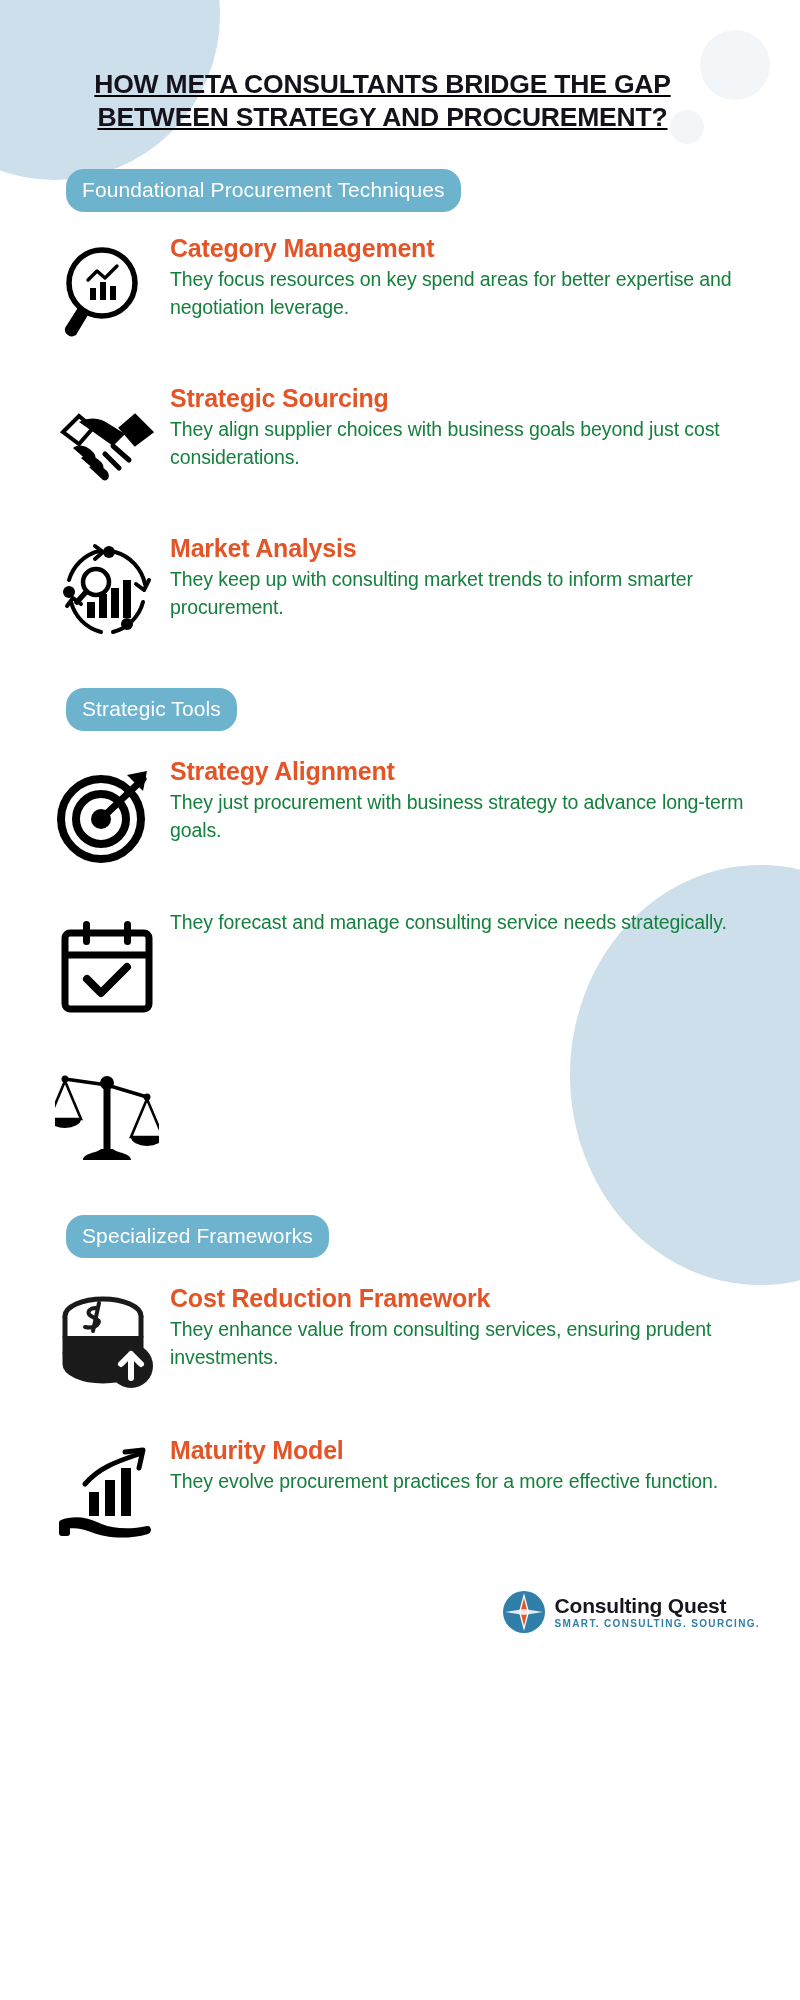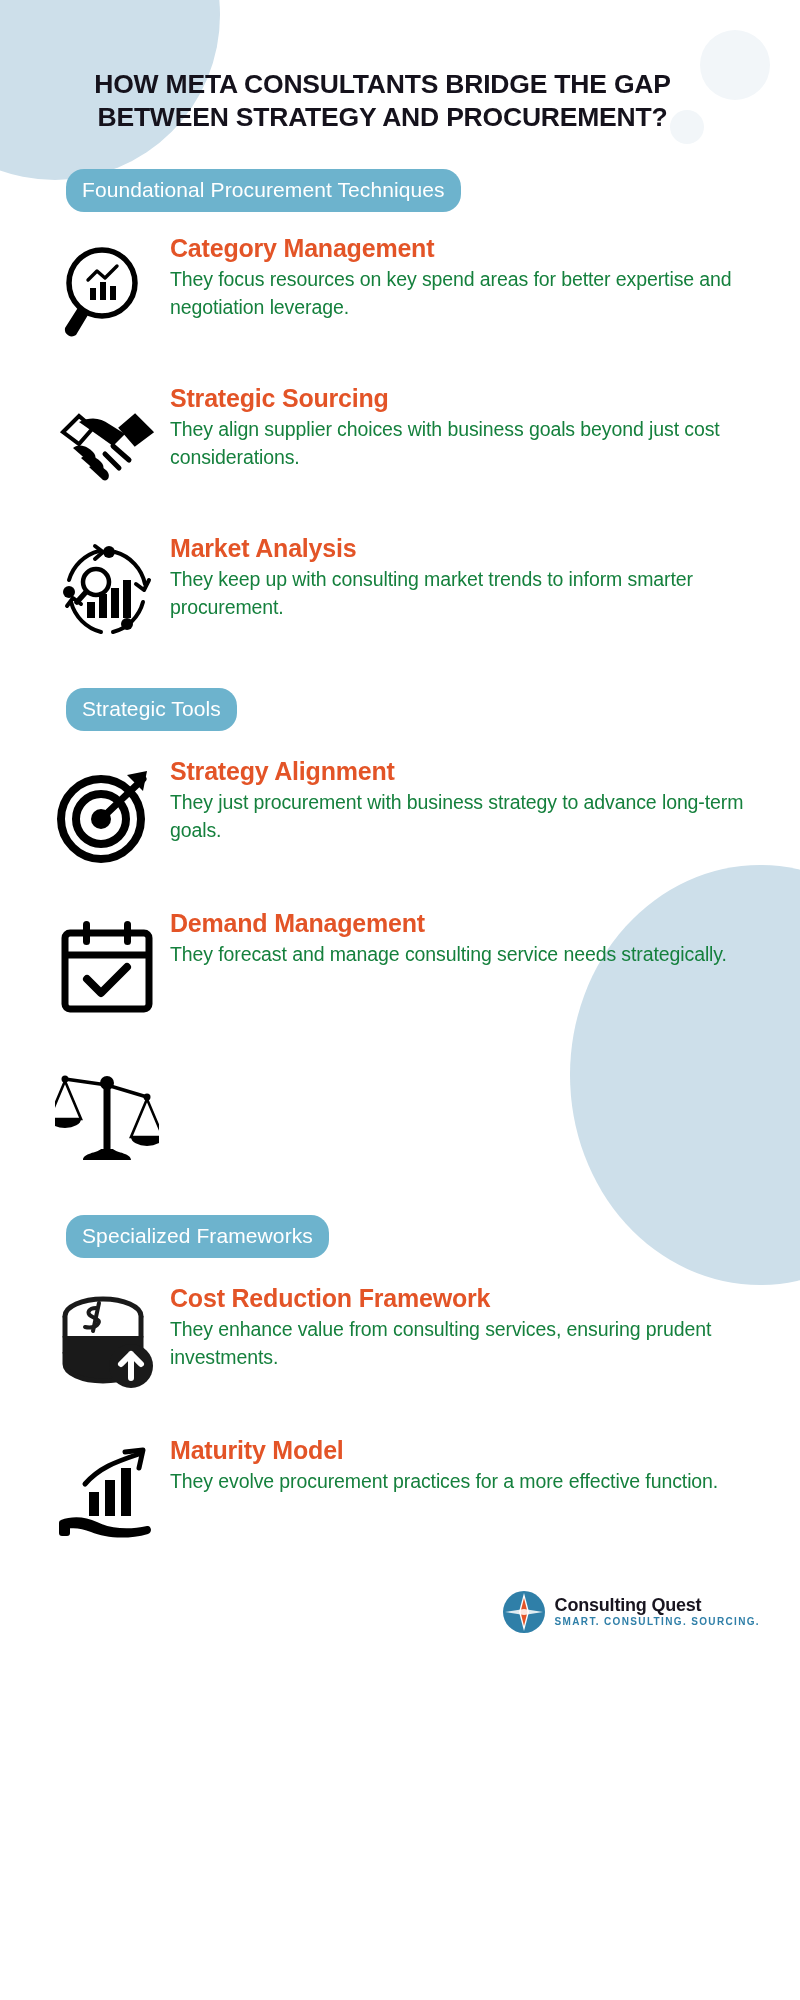--- a/index.html
+++ b/index.html
@@ -64,20 +64,21 @@
   .content {
     position: relative;
     z-index: 2;
     width: 800px;
     padding: 0 0 0 0;
   }
 
   
   .title-wrap {
     padding: 68px 78px 0 43px;
+    text-decoration: underline;
   }
   .title {
     font-size: 26.5px;
     line-height: 1.26;
     font-weight: bold;
     color: #15121c;
     text-align: center;
     letter-spacing: -0.2px;
   }
 
@@ -132,21 +133,21 @@
     padding: 0 40px 0 0;
   }
   .logo-mark {
     width: 44px;
     height: 44px;
     flex: 0 0 44px;
     margin-right: 9px;
   }
   .logo-text { line-height: 1; }
   .logo-name {
-    font-size: 18px;
+    font-size: 21px;
     font-weight: bold;
     color: #18151f;
     letter-spacing: -0.2px;
   }
   .logo-tag {
     font-size: 10px;
     font-weight: bold;
     color: #2f7fa8;
     letter-spacing: 1.35px;
     margin-top: 3px;
@@ -266,21 +267,20 @@
       <div class="item-icon">
         <svg width="104" height="104" viewBox="0 0 104 104" fill="none">
           <rect x="10" y="18" width="84" height="76" rx="5" stroke="#000" stroke-width="7" fill="none"></rect>
           <path d="M10 40 L94 40" stroke="#000" stroke-width="7"></path>
           <rect x="28" y="6" width="7" height="24" rx="3.5" fill="#000"></rect>
           <rect x="69" y="6" width="7" height="24" rx="3.5" fill="#000"></rect>
           <path d="M32 64 L46 78 L72 52" stroke="#000" stroke-width="8" fill="none" stroke-linecap="round" stroke-linejoin="round"></path>
         </svg>
       </div>
       <div class="item-body">
-        <div class="item-title">Demand Management</div>
         <div class="item-desc">They forecast and manage consulting service needs strategically.</div>
       </div>
     </div>
 
     <div style="height:42px"></div>
     <div class="item">
       <div class="item-icon">
         <svg width="104" height="104" viewBox="0 0 104 104" fill="none">
           <circle cx="52" cy="16" r="7" fill="#000"></circle>
           <rect x="48.5" y="20" width="7" height="66" fill="#000"></rect>

